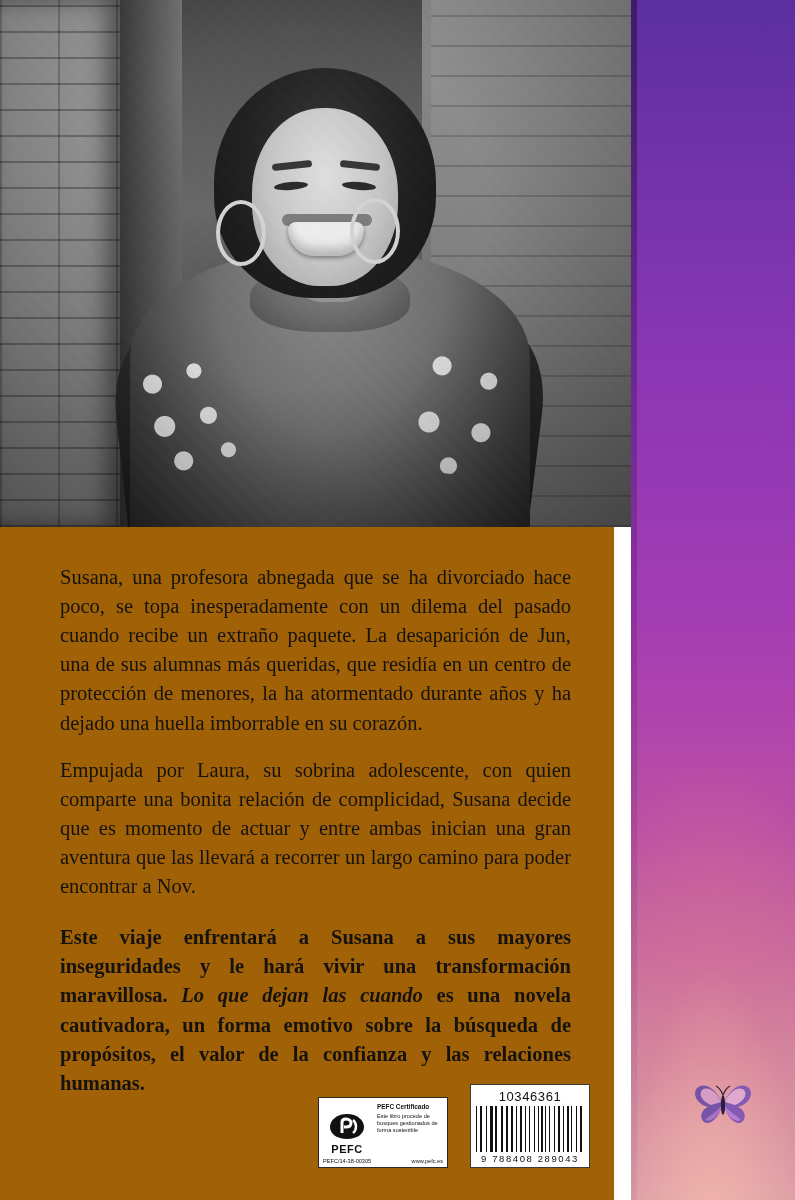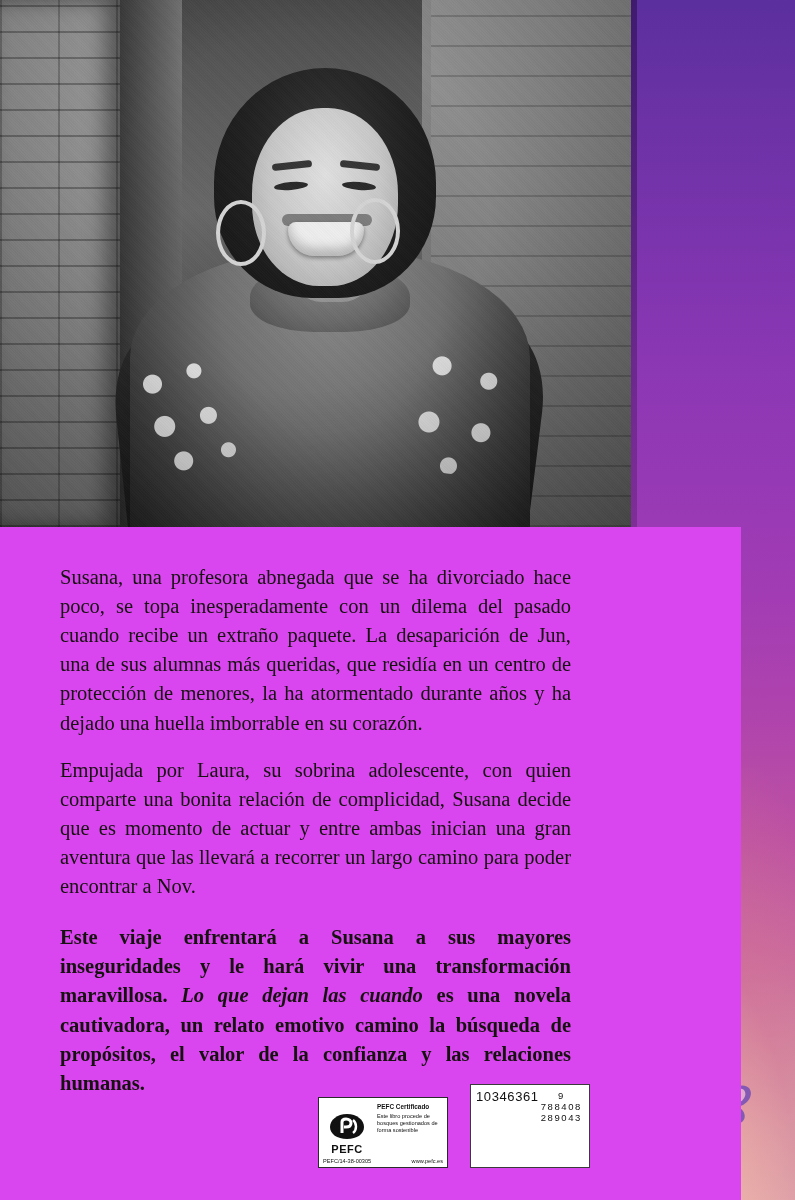--- a/index.html
+++ b/index.html
@@ -247,23 +247,23 @@
     background-image:
       repeating-linear-gradient(45deg, rgba(255,255,255,0.02) 0 1px, rgba(0,0,0,0.02) 1px 2px);
     opacity: 0.8;
   }
 
   
   .cover {
     position: absolute;
     top: 527px;
     left: 0;
-    width: 741px;
+    width: 614px;
     height: 673px;
-    background: #d946ef;
+    background: #a16207;
   }
   .blurb {
     position: absolute;
     left: 60px;
     top: 36px;
     width: 511px;
     color: #16120f;
   }
   .blurb p {
     margin: 0 0 18px 0;
@@ -372,21 +372,21 @@
     position: absolute;
     left: 470px;
     bottom: 32px;
     width: 120px;
     height: 84px;
     background: #ffffff;
     border: 1px solid #3a3a3a;
     box-sizing: border-box;
     padding: 4px 5px 3px 5px;
     display: flex;
-    flex-direction: row;
+    flex-direction: column;
   }
   .bc-num {
     font-family: "Liberation Sans", sans-serif;
     font-size: 13px;
     letter-spacing: 0.6px;
     text-align: center;
     color: #111;
     margin-bottom: 2px;
   }
   .bc-bars {
@@ -457,21 +457,21 @@
     <div class="ph-earring-r"></div>
     <div class="ph-vignette"></div>
     <div class="ph-grain"></div>
   </div>
 
   <div class="cover">
 
     <div class="blurb">
       <p>Susana, una profesora abnegada que se ha divorciado hace poco, se topa inesperadamente con un dilema del pasado cuando recibe un extraño paquete. La desaparición de Jun, una de sus alumnas más queridas, que residía en un centro de protección de menores, la ha atormentado durante años y ha dejado una huella imborrable en su corazón.</p>
       <p>Empujada por Laura, su sobrina adolescente, con quien comparte una bonita relación de complicidad, Susana decide que es momento de actuar y entre ambas inician una gran aventura que las llevará a recorrer un largo camino para poder encontrar a Nov.</p>
-      <p class="bold"><span>Este viaje enfrentará a Susana a sus mayores inseguridades y le hará vivir una transformación maravillosa. </span><span class="italic">Lo que dejan las cuando</span><span> es una novela cautivadora, un relato emotivo camino la búsqueda de propósitos, el valor de la confianza y las relaciones humanas.</span></p>
+      <p class="bold"><span>Este viaje enfrentará a Susana a sus mayores inseguridades y le hará vivir una transformación maravillosa. </span><span class="italic">Lo que dejan las cuando</span><span> es una novela cautivadora, un forma emotivo sobre la búsqueda de propósitos, el valor de la confianza y las relaciones humanas.</span></p>
     </div>
 
     <div class="footer">
 
 
       <div class="pefc">
         <div class="pefc-left">
           <svg class="pefc-logo" viewBox="0 0 40 30">
             <rect x="1" y="1" width="38" height="28" fill="#ffffff"></rect>
             <path d="M20 3 C10 3 3 9 3 16 C3 23 10 28 20 28 C30 28 37 23 37 16 C37 9 30 3 20 3 Z" fill="#111111"></path>

